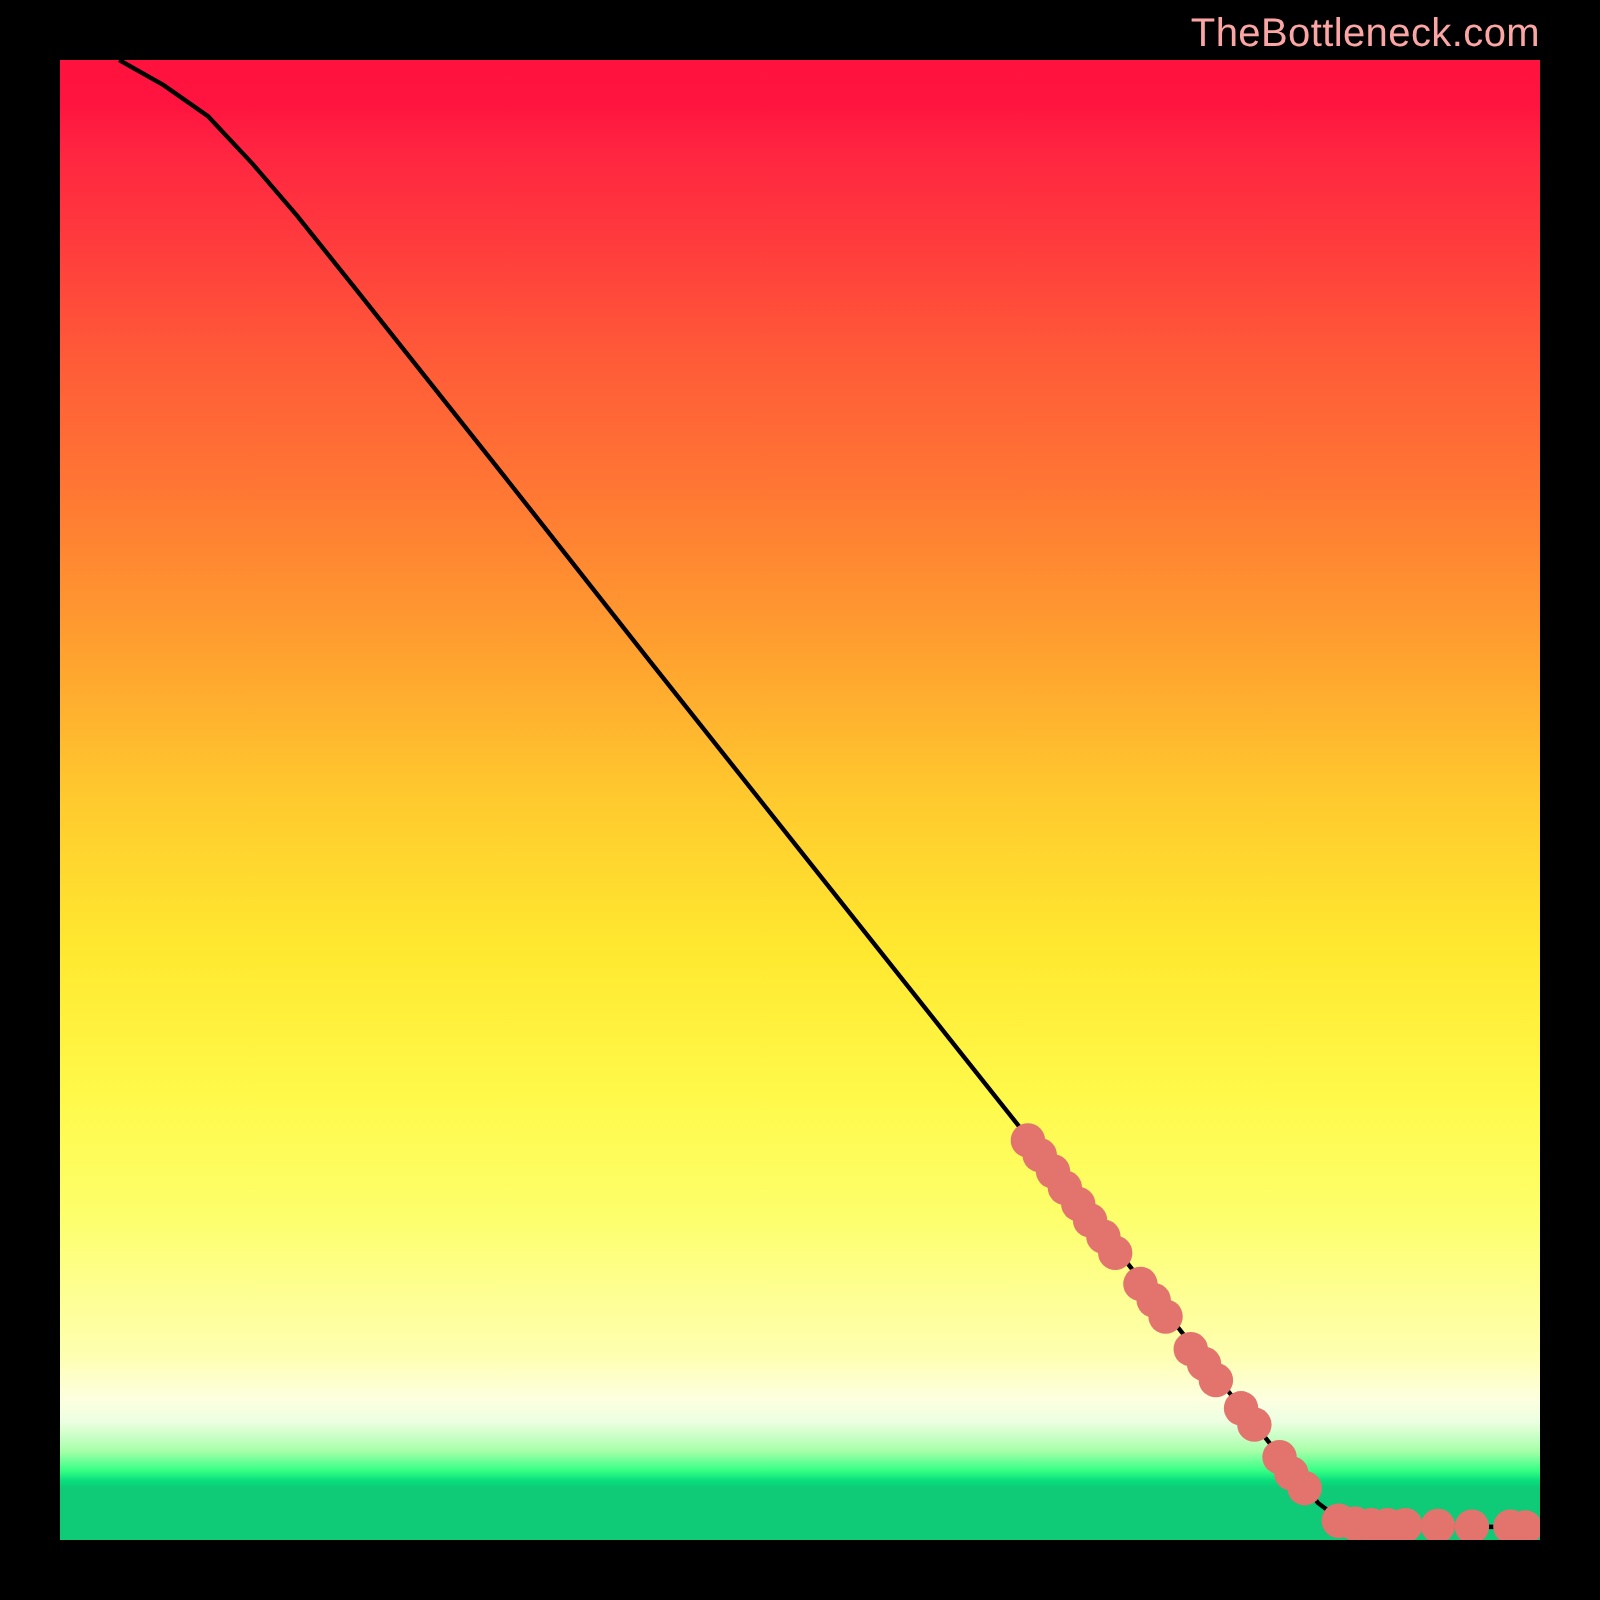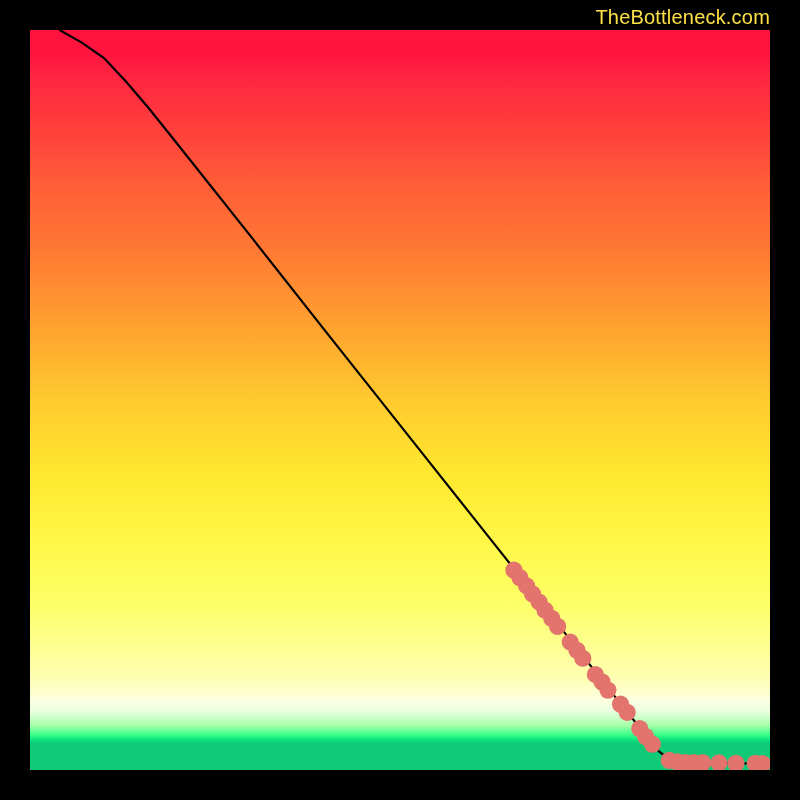--- a/index.html
+++ b/index.html
@@ -62,21 +62,21 @@
     fill: none;
   }
   .dot {
     fill: #e2746d;
     stroke: none;
   }
   .watermark {
     position: absolute;
     top: 6px;
     right: 30px;
-    color: #fde047;
+    color: #fca5a5;
     font-size: 20px;
     letter-spacing: 0.2px;
     user-select: none;
   }
 </style>
 </head>
 <body>
 
 <div class="frame">
   <div class="watermark">TheBottleneck.com</div>

